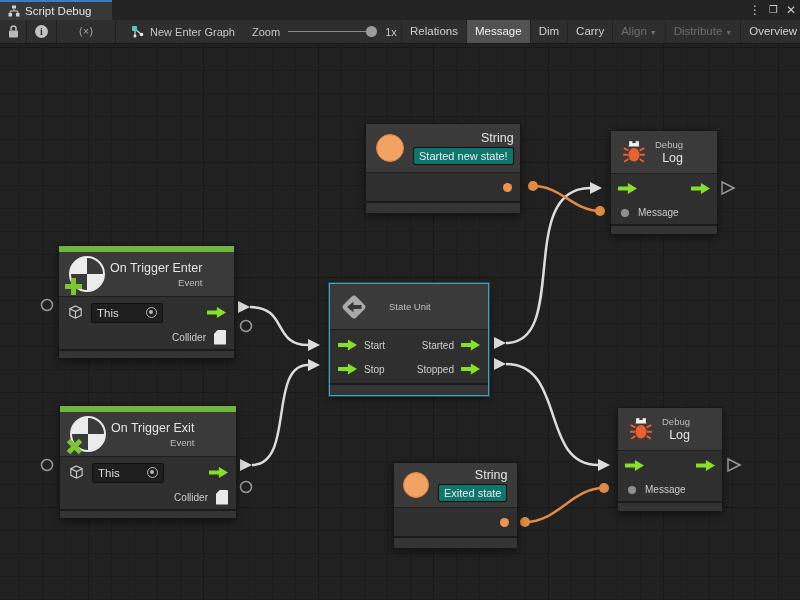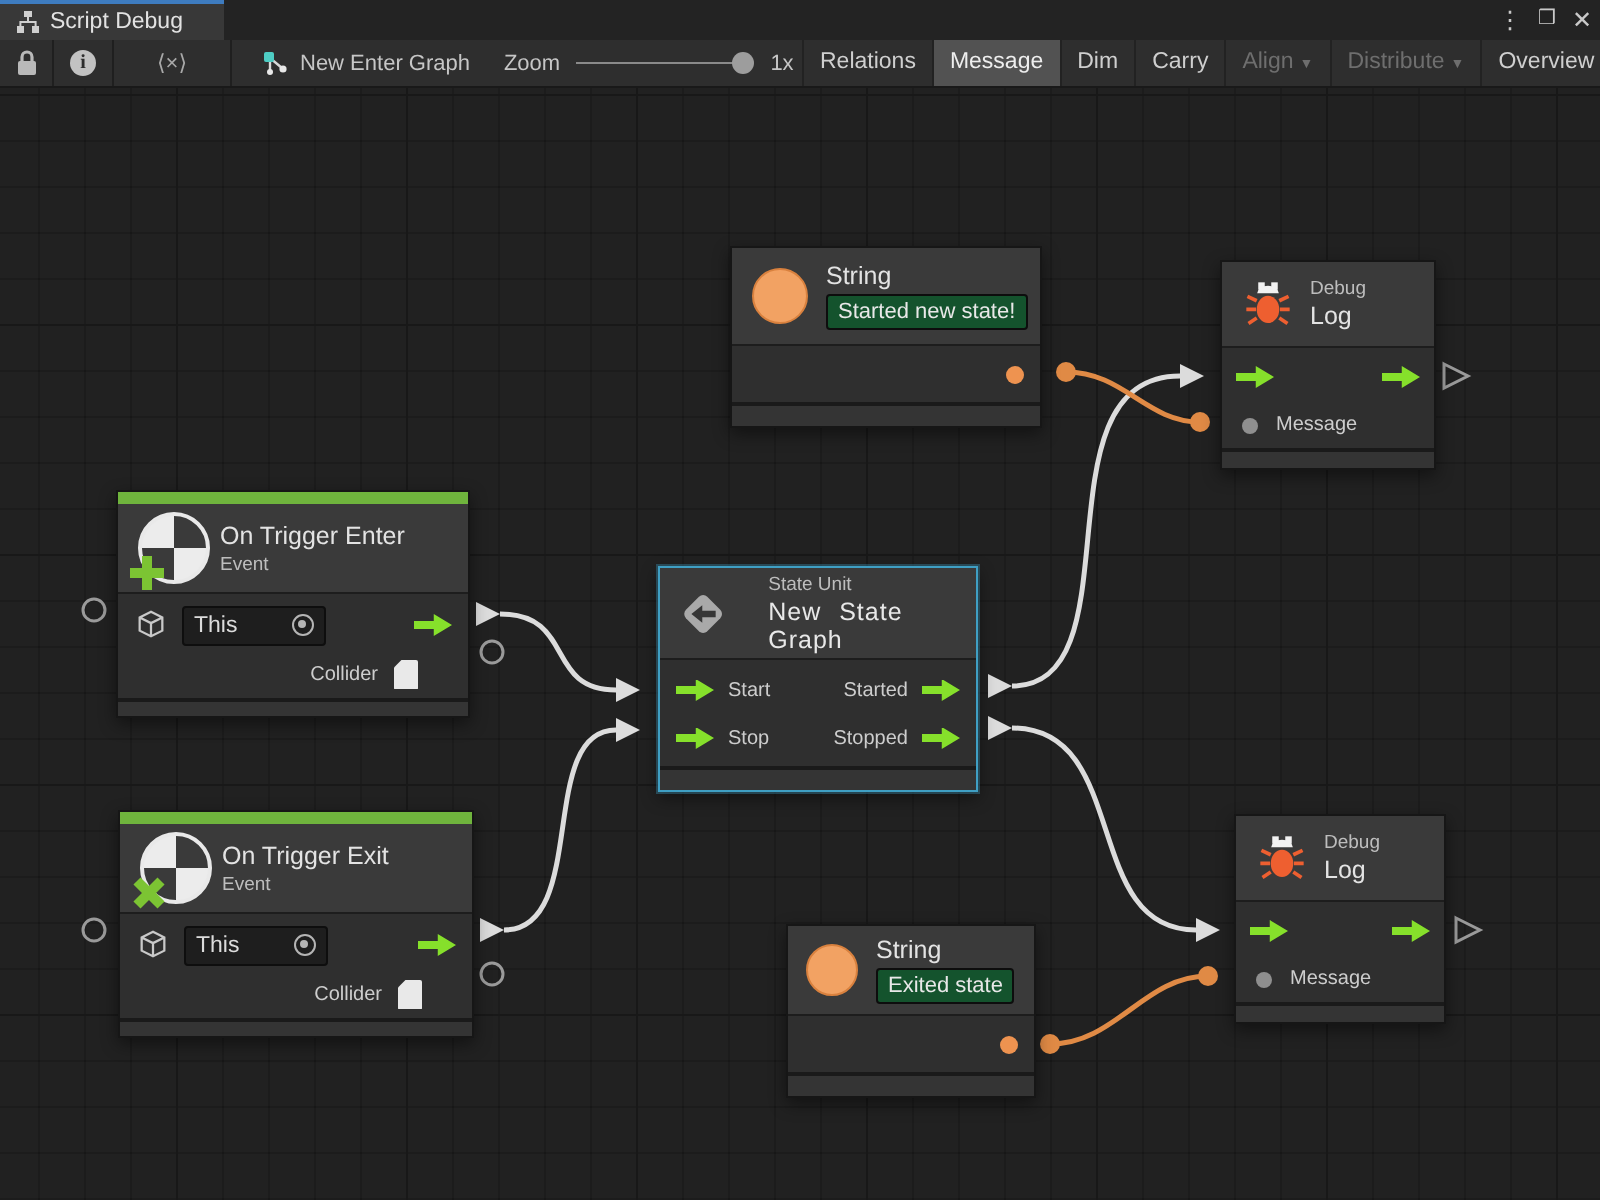--- a/index.html
+++ b/index.html
@@ -31,37 +31,37 @@
   #zoom-handle{position:absolute;left:366px;top:6px;width:11px;height:11px;border-radius:50%;background:#9d9d9d;}
 
   
   #canvas{left:0;top:44px;width:800px;height:556px;background-color:#212121;
     background-image:
       linear-gradient(#181818 1px,transparent 1px),
       linear-gradient(90deg,#181818 1px,transparent 1px),
       linear-gradient(rgba(0,0,0,0.16) 1px,transparent 1px),
       linear-gradient(90deg,rgba(0,0,0,0.16) 1px,transparent 1px);
     background-size:115px 115px,115px 115px,23px 23px,23px 23px;
-    background-position:3px 3px,88px 3px,3px 3px,19px 3px;}
+    background-position:3px 3px,88px 3px,3px 3px,19px 3px;text-align:right;}
   #wires{position:absolute;left:0;top:0;width:800px;height:556px;pointer-events:none;}
 
   
   .node{position:absolute;background:#2f2f2f;border:1px solid #161616;box-sizing:border-box;
         box-shadow:0 3px 8px rgba(0,0,0,.45);}
   .hdr{background:#3a3a3a;display:flex;align-items:center;gap:9px;border-bottom:1px solid #1d1d1d;}
   .hcol{display:flex;flex-direction:column;justify-content:center;}
   .ftr{background:#343434;border-top:2px solid #1a1a1a;}
   .title{font-size:12.5px;color:#e3e3e3;}
   .sub{font-size:9.5px;color:#bdbdbd;}
   .arr{width:19px;height:11px;background:#86e02b;flex:0 0 auto;
        clip-path:polygon(0 32%,52% 32%,52% 0,100% 50%,52% 100%,52% 68%,0 68%);}
   .dot{border-radius:50%;flex:0 0 auto;}
   .row{display:flex;align-items:center;}
   .plabel{font-size:10px;color:#cdcdcd;}
-  .field{background:#14532d;border:1px solid #0d0d0d;border-radius:2px;color:#e8e8e8;
+  .field{background:#0f766e;border:1px solid #0d0d0d;border-radius:2px;color:#e8e8e8;
          font-size:11px;padding:1px 5px;line-height:14px;white-space:nowrap;}
 
   
   #n-string1{left:365px;top:79px;width:156px;}
   #n-string2{left:393px;top:418px;width:125px;}
   .str-hdr{height:48px;padding:0 10px;}
   .str-ball{width:26px;height:26px;border-radius:50%;background:#f2a263;border:1px solid #d9813e;}
   .str-body{height:28px;display:flex;align-items:center;justify-content:flex-end;padding-right:8px;}
   .str-out{width:9px;height:9px;background:#ee9350;}
   .str-ftr{height:10px;}
@@ -88,21 +88,21 @@
   .ev-mark::before{left:6px;top:0;width:5px;height:17px;}
   .ev-mark::after{left:0;top:6px;width:17px;height:5px;}
   .ev-mark.x{transform:rotate(45deg);}
   .ev-body{padding-top:3px;}
   .ev-row1{height:25px;gap:7px;padding:0 8px;}
   .this-dd{width:72px;height:20px;background:#1e1e1e;border:1px solid #0e0e0e;border-radius:2px;
            display:flex;align-items:center;justify-content:space-between;padding:0 5px;box-sizing:border-box;}
   .this-dd .tlabel{font-size:11.5px;color:#dcdcdc;}
   .target-ico{width:11px;height:11px;border:1.5px solid #b5b5b5;border-radius:50%;position:relative;box-sizing:border-box;}
   .target-ico::after{content:"";position:absolute;left:2px;top:2px;width:4px;height:4px;border-radius:50%;background:#b5b5b5;}
-  .ev-row2{height:24px;justify-content:flex-end;gap:8px;padding:0 25px;}
+  .ev-row2{height:24px;justify-content:flex-end;gap:8px;padding:0 8px;}
   .doc-ico{width:12px;height:15px;background:#e9e9e9;border-radius:1px;
            clip-path:polygon(35% 0,100% 0,100% 100%,0 100%,0 28%);}
   .ev-ftr{height:7px;}
   .spacer{flex:1;}
 
   
   #n-state{left:329px;top:239px;width:160px;border:1px solid #3f9fc4;box-shadow:0 0 0 1px rgba(63,159,196,.35),0 3px 8px rgba(0,0,0,.45);}
   .su-hdr{height:45px;padding:0 9px;gap:20px;}
   .su-title{font-size:12.5px;color:#e8e8e8;letter-spacing:.5px;word-spacing:5px;}
   .su-body{padding:3px 0 2px;}
@@ -316,21 +316,20 @@
   </div>
 
   <div class="node" id="n-state">
     <div class="hdr su-hdr">
       <svg width="30" height="30" viewBox="0 0 30 30">
         <rect x="6" y="6" width="18" height="18" rx="3.5" transform="rotate(45 15 15)" fill="#a9a9a9"></rect>
         <path d="M8 15 l6.5 -5.2 v3.2 h8 v4 h-8 v3.2 z" fill="#363636"></path>
       </svg>
       <div class="hcol" style="gap:1px;">
         <span class="sub">State Unit</span>
-        <span class="su-title">New State Graph</span>
       </div>
     </div>
     <div class="su-body">
       <div class="row su-row">
         <div class="arr"></div>
         <span class="plabel">Start</span>
         <div class="spacer"></div>
         <span class="plabel">Started</span>
         <div class="arr"></div>
       </div>

